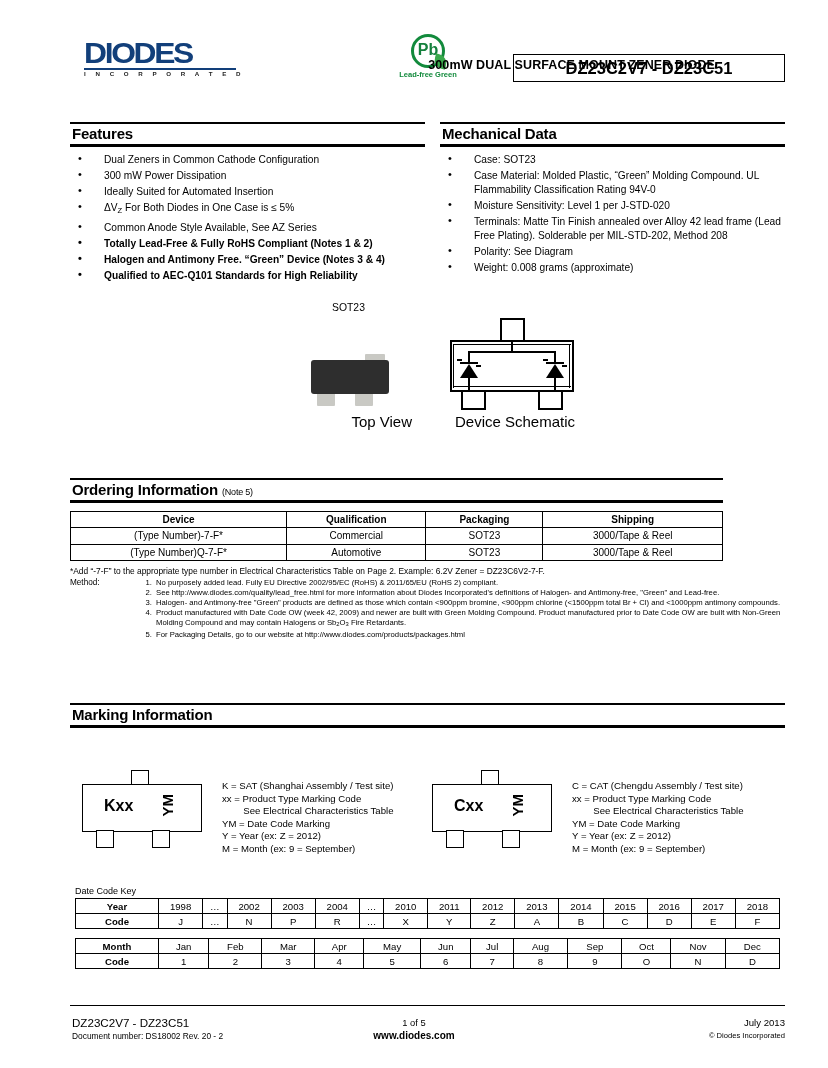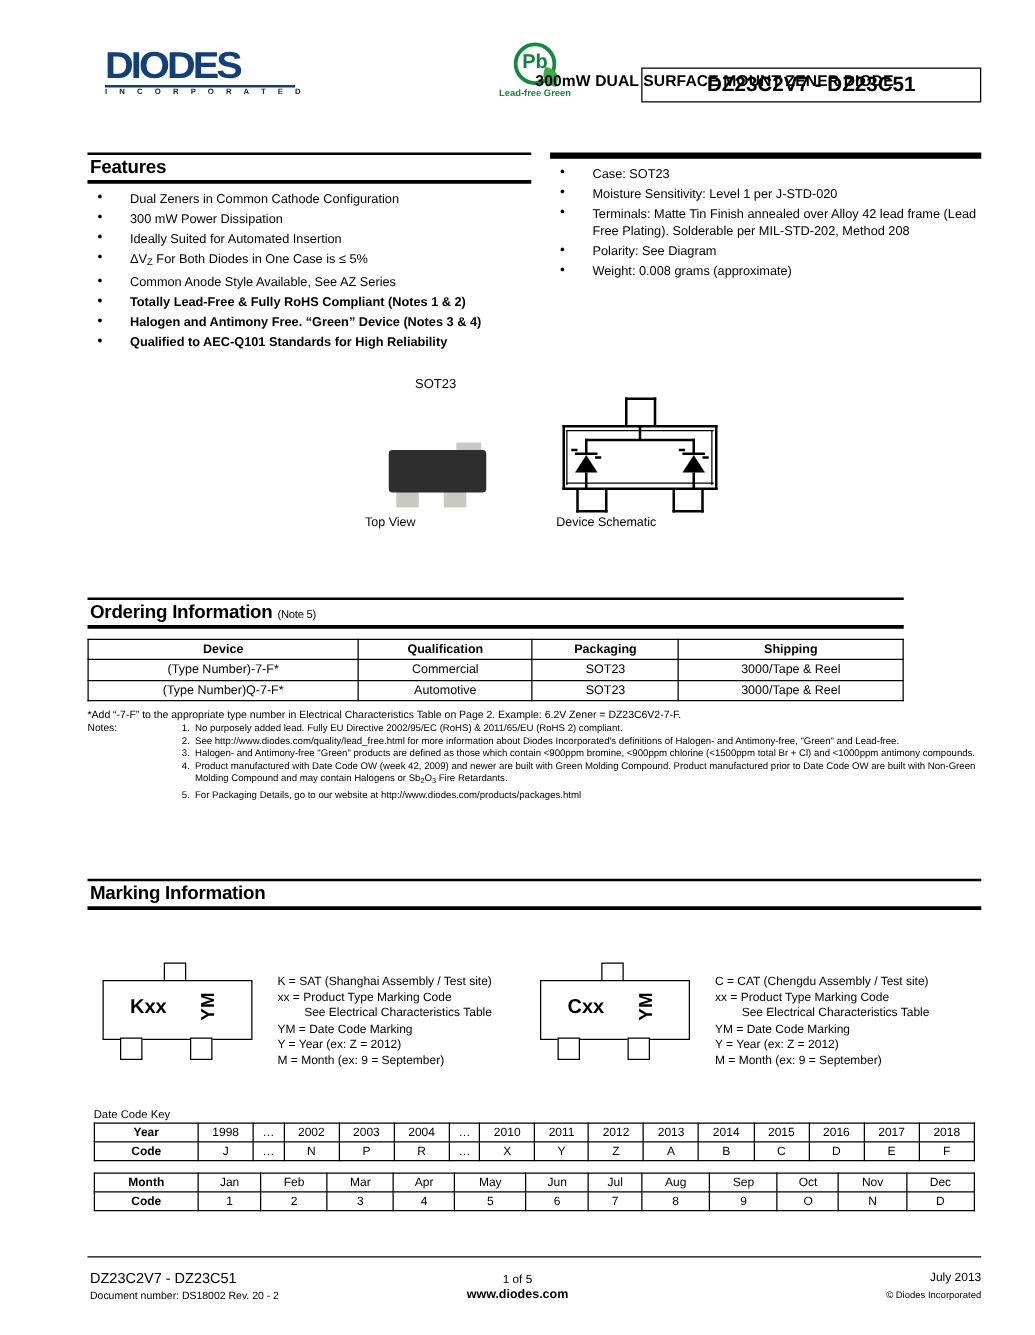--- a/index.html
+++ b/index.html
@@ -169,22 +169,22 @@
     border-radius: 1px;
   }
 
   .schem {
     position: absolute;
   }
   .ln { position: absolute; background: #000; }
 
   .cap {
     position: absolute;
-    font-size: 10px;
-    text-align: left;
+    font-size: 15px;
+    text-align: right;
   }
 
   
   table.grid {
     border-collapse: collapse;
     font-size: 9.6px;
     width: 100%;
   }
   table.grid th, table.grid td {
     border: 1px solid #000;
@@ -311,23 +311,25 @@
         <li>ΔV<sub class="sb">Z</sub> For Both Diodes in One Case is ≤ 5%</li>
         <li>Common Anode Style Available, See AZ Series</li>
         <li class="b">Totally Lead-Free &amp; Fully RoHS Compliant (Notes 1 &amp; 2)</li>
         <li class="b">Halogen and Antimony Free. “Green” Device (Notes 3 &amp; 4)</li>
         <li class="b">Qualified to AEC-Q101 Standards for High Reliability</li>
       </ul>
   </div>
 
   <div class="sec" style="left:440px; top:122px; width:345px;">
     <div class="rule-top"></div>
+    <div class="sec-title">Mechanical Data</div>
     <div class="rule-bot"></div>
     <ul class="blist" id="mech-list">
         <li>Case: SOT23</li>
+        <li>Case Material: Molded Plastic, “Green” Molding Compound.  UL Flammability Classification Rating 94V-0</li>
         <li>Moisture Sensitivity:  Level 1 per J-STD-020</li>
         <li>Terminals: Matte Tin Finish annealed over Alloy 42 lead frame (Lead Free Plating). Solderable per MIL-STD-202, Method 208</li>
         <li>Polarity: See Diagram</li>
         <li>Weight: 0.008 grams (approximate)</li>
       </ul>
   </div>
 
   <div class="sot-label" style="left:332px; top:302px;">SOT23</div>
 
   <div class="pkg-photo" style="left:305px; top:352px; width:100px; height:56px;">
@@ -410,21 +412,21 @@
               <td>SOT23</td>
               <td>3000/Tape &amp; Reel</td>
             </tr>
           </tbody>
       </table>
     </div>
     <div class="tfoot-note">*Add “-7-F” to the appropriate type number in Electrical Characteristics Table on Page 2.  Example: 6.2V Zener = DZ23C6V2-7-F.</div>
   </div>
 
   <div class="notes-block" style="left:70px; top:578px; width:715px;">
-    <div class="notes-label">Notes:</div>
+    <div class="notes-label">Method:</div>
     <div style="margin-left:70px;">
       <ol class="notes" id="notes-list">
           <li>No purposely added lead. Fully EU Directive 2002/95/EC (RoHS) &amp; 2011/65/EU (RoHS 2) compliant.</li>
           <li>See http://www.diodes.com/quality/lead_free.html for more information about Diodes Incorporated's definitions of Halogen- and Antimony-free, "Green" and Lead-free.</li>
           <li>Halogen- and Antimony-free "Green" products are defined as those which contain &lt;900ppm bromine, &lt;900ppm chlorine (&lt;1500ppm total Br + Cl) and &lt;1000ppm antimony compounds.</li>
           <li>Product manufactured with Date Code OW (week 42, 2009) and newer are built with Green Molding Compound. Product manufactured prior to Date Code OW are built with Non-Green Molding Compound and may contain Halogens or Sb<sub class="tiny">2</sub>O<sub class="tiny">3</sub> Fire Retardants.</li>
           <li>For Packaging Details, go to our website at http://www.diodes.com/products/packages.html</li>
         </ol>
     </div>
   </div>

